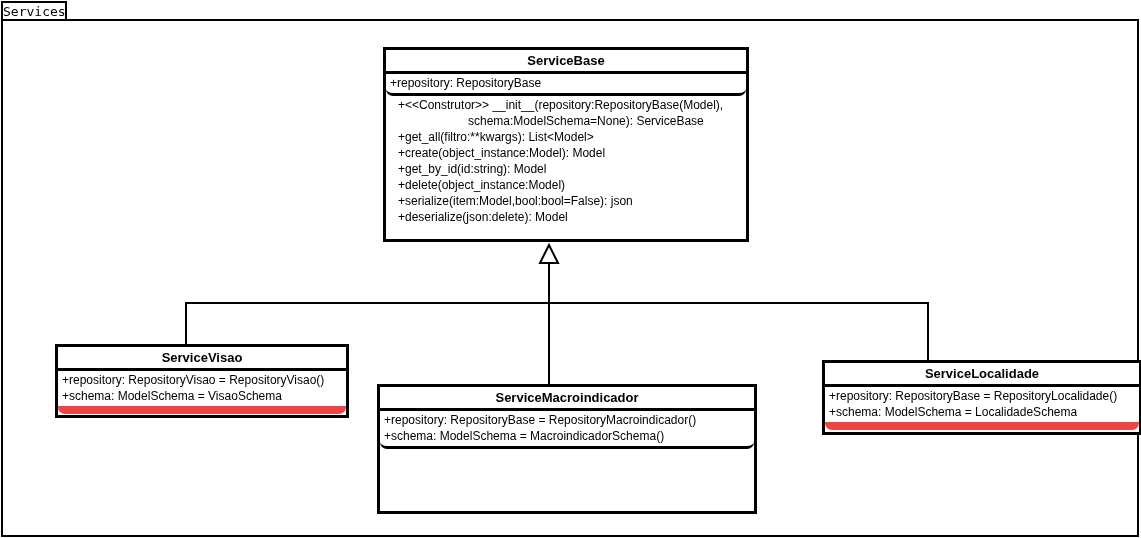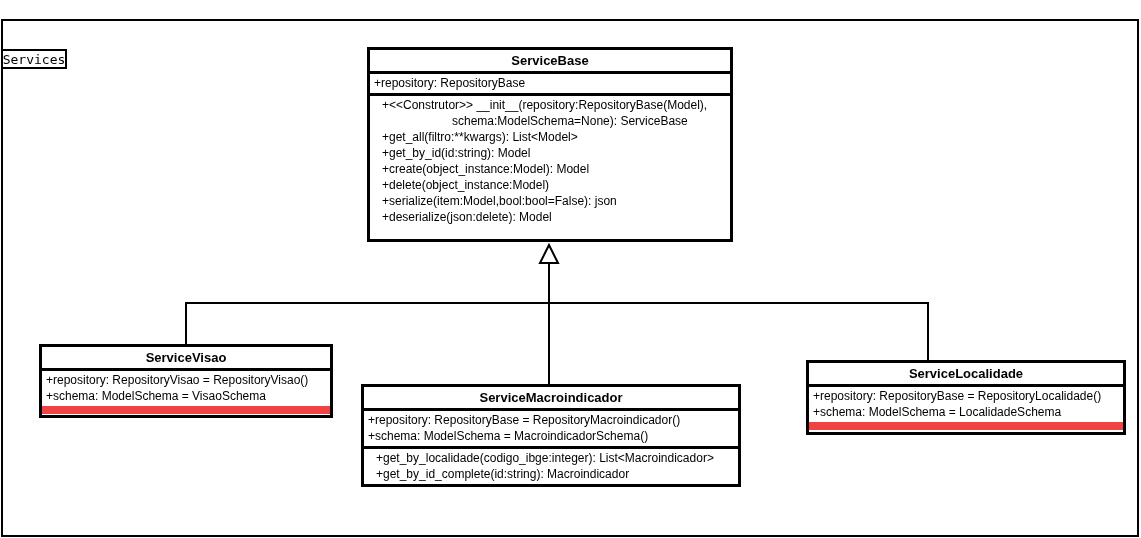--- a/index.html
+++ b/index.html
@@ -25,66 +25,66 @@
     position: absolute;
     left: 1px; top: 1px;
     width: 62px; height: 16px;
     border: 2px solid #000;
     background: #ffffff;
     z-index: 3;
     font-family: "DejaVu Sans Mono", monospace;
     font-size: 13px;
     display: flex;
     align-items: center;
-    justify-content: center;
-    margin-top: 48px;
   }
   .connectors {
     position: absolute;
     left: 0; top: 0;
     width: 1141px; height: 538px;
     z-index: 1;
   }
   .uml-class {
     position: absolute;
     z-index: 2;
     background: #ffffff;
     border: 3px solid #000;
     box-sizing: border-box;
     font-size: 12px;
     overflow: hidden;
+    margin-left: 16px;
   }
   .uml-title {
     font-size: 13px;
     font-weight: bold;
     text-align: center;
     padding: 4px 4px;
     border-bottom: 3px solid #000;
     line-height: 13px;
   }
   .uml-attrs {
     padding: 1px 4px 2px 4px;
     border-bottom: 3px solid #000;
+    border-radius: 7px;
   }
   .uml-attrs.thin-divider {
     border-bottom: 8px solid #ef4444;
   }
   .uml-methods {
     padding: 1px 4px 2px 12px;
   }
   .uml-empty-compartment {
     height: 6px;
   }
   .line {
     white-space: pre;
     line-height: 16px;
   }
   #class-servicebase      { left: 367px; top: 47px;  width: 366px; height: 195px; }
   #class-servicevisao     { left: 39px;  top: 344px; width: 294px; height: 74px;  }
-  #class-servicemacro     { left: 361px; top: 384px; width: 380px; height: 103px; }
+  #class-servicemacro     { left: 361px; top: 384px; width: 380px; height: 130px; }
   #class-servicelocalidade{ left: 806px; top: 360px; width: 320px; height: 75px;  }
 </style>
 </head>
 <body>
 
 <div class="package-frame"></div>
 <div class="package-tab">
   <span>Services</span>
 </div>
 
@@ -103,22 +103,22 @@
 
 <div class="uml-class" id="class-servicebase">
   <div class="uml-title">ServiceBase</div>
   <div class="uml-attrs">
     <div class="line">+repository: RepositoryBase</div>
   </div>
   <div class="uml-methods">
     <div class="line">+&lt;&lt;Construtor&gt;&gt; __init__(repository:RepositoryBase(Model),</div>
     <div class="line">                     schema:ModelSchema=None): ServiceBase</div>
     <div class="line">+get_all(filtro:**kwargs): List&lt;Model&gt;</div>
+    <div class="line">+create(object_instance:Model): Model</div>
     <div class="line">+get_by_id(id:string): Model</div>
-    <div class="line">+create(object_instance:Model): Model</div>
     <div class="line">+delete(object_instance:Model)</div>
     <div class="line">+serialize(item:Model,bool:bool=False): json</div>
     <div class="line">+deserialize(json:delete): Model</div>
   </div>
 </div>
 
 <div class="uml-class" id="class-servicevisao">
   <div class="uml-title">ServiceVisao</div>
   <div class="uml-attrs thin-divider">
     <div class="line">+repository: RepositoryVisao = RepositoryVisao()</div>
@@ -126,24 +126,20 @@
   </div>
   <div class="uml-empty-compartment"></div>
 </div>
 
 <div class="uml-class" id="class-servicemacro">
   <div class="uml-title">ServiceMacroindicador</div>
   <div class="uml-attrs">
     <div class="line">+repository: RepositoryBase = RepositoryMacroindicador()</div>
     <div class="line">+schema: ModelSchema = MacroindicadorSchema()</div>
   </div>
-  <div class="uml-methods">
-    <div class="line">+get_by_localidade(codigo_ibge:integer): List&lt;Macroindicador&gt;</div>
-    <div class="line">+get_by_id_complete(id:string): Macroindicador</div>
-  </div>
 </div>
 
 <div class="uml-class" id="class-servicelocalidade">
   <div class="uml-title">ServiceLocalidade</div>
   <div class="uml-attrs thin-divider">
     <div class="line">+repository: RepositoryBase = RepositoryLocalidade()</div>
     <div class="line">+schema: ModelSchema = LocalidadeSchema</div>
   </div>
   <div class="uml-empty-compartment"></div>
 </div>

